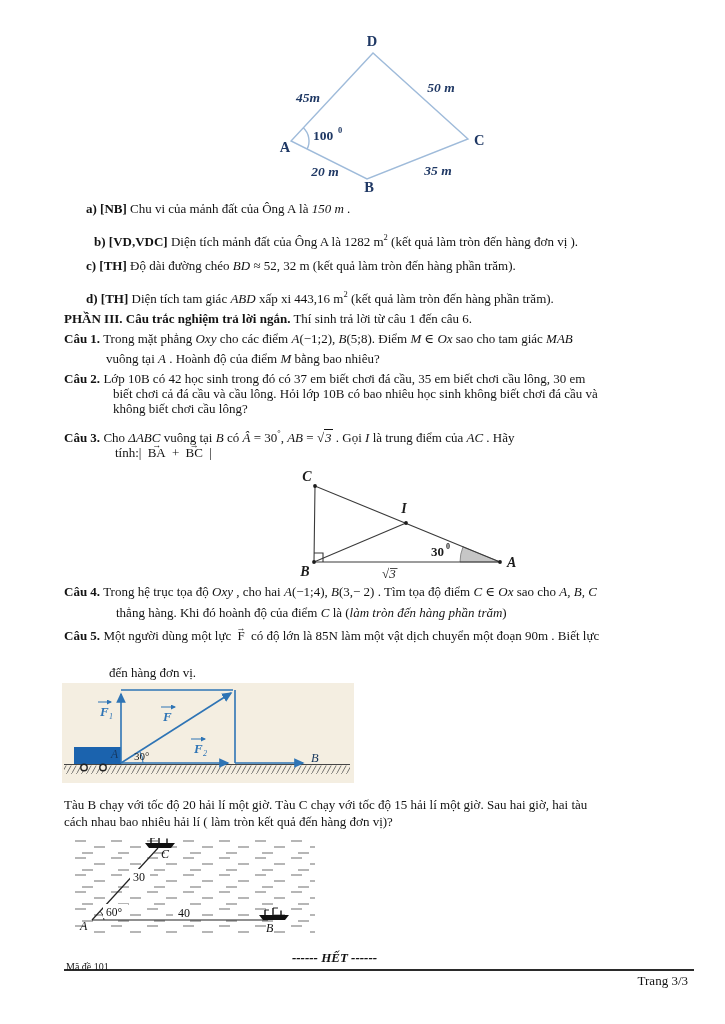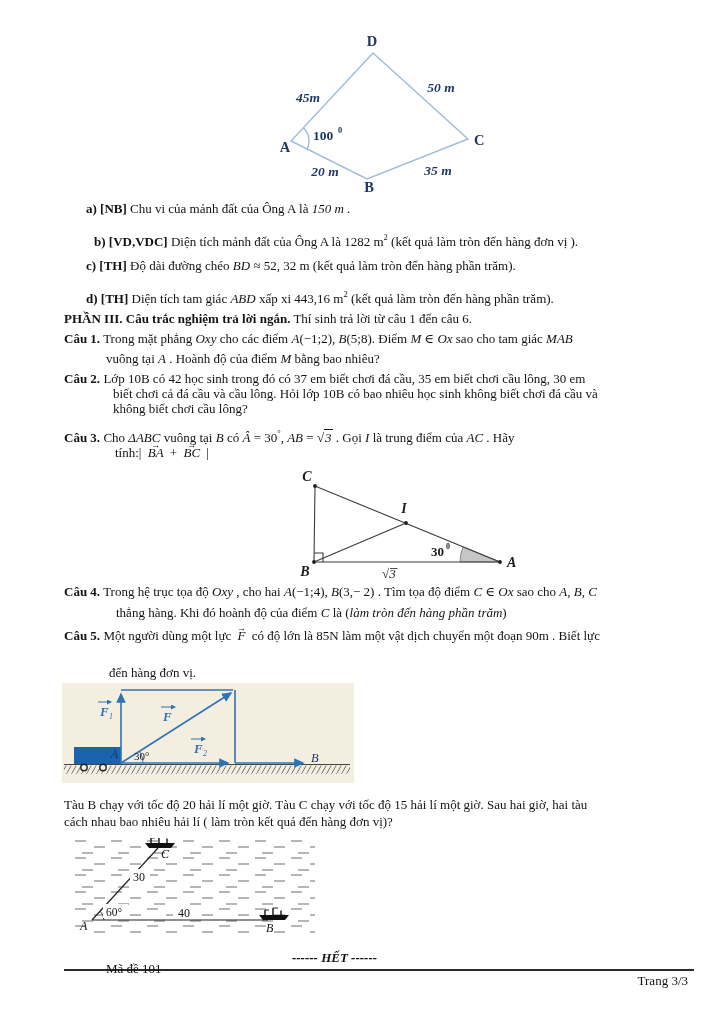--- a/index.html
+++ b/index.html
@@ -4,28 +4,28 @@
 <style>
   html,body{margin:0;padding:0;background:#e8e8e8;}
   .page{position:relative;width:725px;height:1024px;background:#ffffff;overflow:hidden;
         font-family:"Liberation Serif","DejaVu Serif",serif;color:#131313;}
   .line{position:absolute;white-space:nowrap;font-size:13px;line-height:16px;}
   .seg-n{}
   .seg-b{font-weight:700;}
   .seg-i{font-style:italic;}
   .seg-s{font-size:8.5px;vertical-align:5.5px;}
   .seg-q{font-style:italic;border-top:1px solid #131313;padding:0 1px;}
-  .seg-v{font-style:italic;display:inline-block;position:relative;padding:0 3px;}
+  .seg-v{display:inline-block;position:relative;padding:0 3px;}
   .seg-v::before{content:"→";position:absolute;top:-8px;left:50%;transform:translateX(-50%);
                  font-size:9px;font-style:normal;}
   .fig{position:absolute;}
   .footer-rule{position:absolute;left:64px;top:969px;width:630px;height:2px;background:#2b2b2b;}
   .footer-het{position:absolute;left:0;top:950px;width:669px;text-align:center;
               font-weight:700;font-style:italic;font-size:13px;}
-  .footer-left{position:absolute;left:66px;top:961px;font-size:13px;margin-left:40px;}
+  .footer-left{position:absolute;left:66px;top:961px;font-size:10px;}
   .footer-right{position:absolute;right:37px;top:973px;font-size:13px;}
   svg text{font-family:"Liberation Serif","DejaVu Serif",serif;}
 </style>
 </head>
 <body>
 
 <div class="page">
 
   <svg class="fig" style="left:268px;top:28px" width="245" height="170" viewBox="0 0 245 170">
     <g stroke="#9fbbda" stroke-width="1.4" fill="none">

